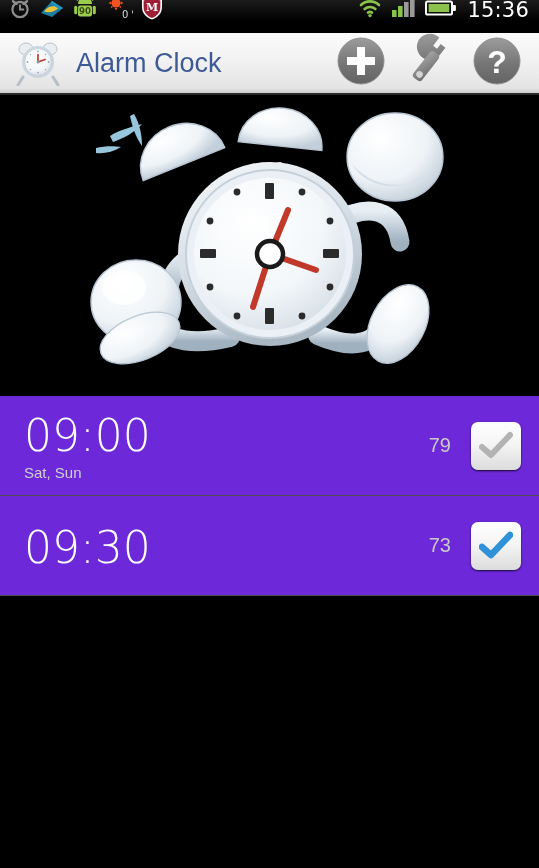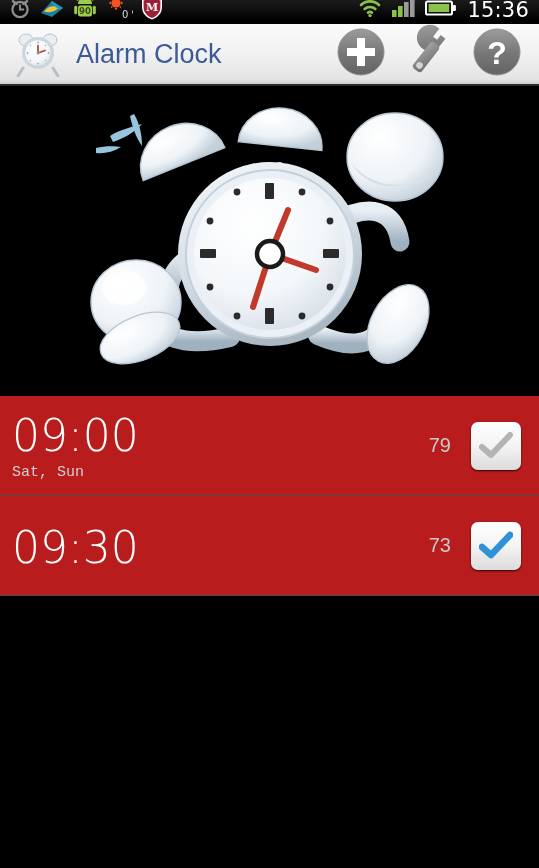--- a/index.html
+++ b/index.html
@@ -49,21 +49,21 @@
     font-size: 21px;
     letter-spacing: 0.2px;
     font-family: "DejaVu Sans", sans-serif;
     font-weight: 400;
     margin-left: 2px;
   }
 
   
   #title-bar {
     position: absolute;
-    left: 0; top: 24px;
+    left: 0; top: 33px;
     width: 539px; height: 62px;
     background: linear-gradient(#fbfbfb 0%, #f2f2f2 45%, #e4e4e4 92%, #cfcfcf 100%);
     border-bottom: 2px solid #2a2a2a;
     box-sizing: border-box;
     display: flex;
     align-items: center;
   }
   #app-icon {
     margin-left: 16px;
     width: 44px; height: 46px;
@@ -100,24 +100,24 @@
   #alarm-list {
     position: absolute;
     left: 0; top: 396px;
     width: 539px;
   }
   .alarm-row {
     position: relative;
     height: 100px;
     box-sizing: border-box;
     border-bottom: 1px solid #4e4e4e;
-    background: #b91c1c;
-    display: flex;
-    align-items: center;
-    padding: 0 18px 0 12px;
+    background: #6d28d9;
+    display: flex;
+    align-items: center;
+    padding: 0 18px 0 24px;
     cursor: pointer;
   }
   .alarm-main {
     flex: 1;
     display: flex;
     flex-direction: column;
     justify-content: center;
     padding-top: 4px;
   }
   .alarm-time {
@@ -126,21 +126,21 @@
     line-height: 48px;
     font-weight: 300;
     letter-spacing: 0px;
     font-family: "DejaVu Sans", sans-serif;
   }
   .alarm-days {
     color: #d0d0d0;
     font-size: 15px;
     line-height: 20px;
     margin-top: 3px;
-    font-family: Liberation Mono, monospace;
+    font-family: Liberation Sans, sans-serif;
   }
   .alarm-index {
     color: #c9c9c9;
     font-size: 20px;
     margin-right: 20px;
     font-family: "Liberation Sans", sans-serif;
   }
   .alarm-check {
     width: 50px; height: 48px;
     border-radius: 7px;

